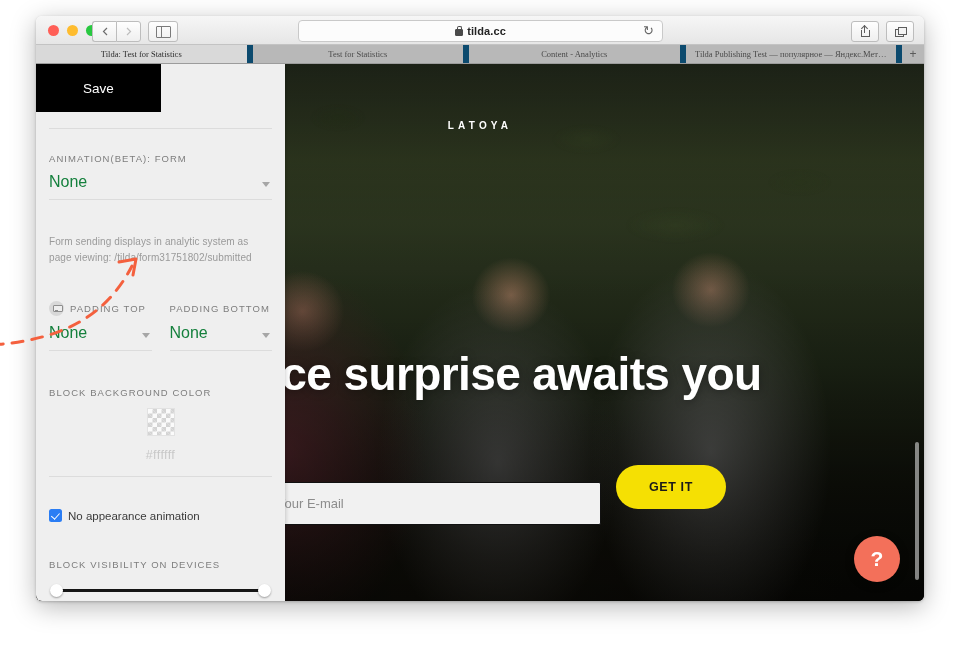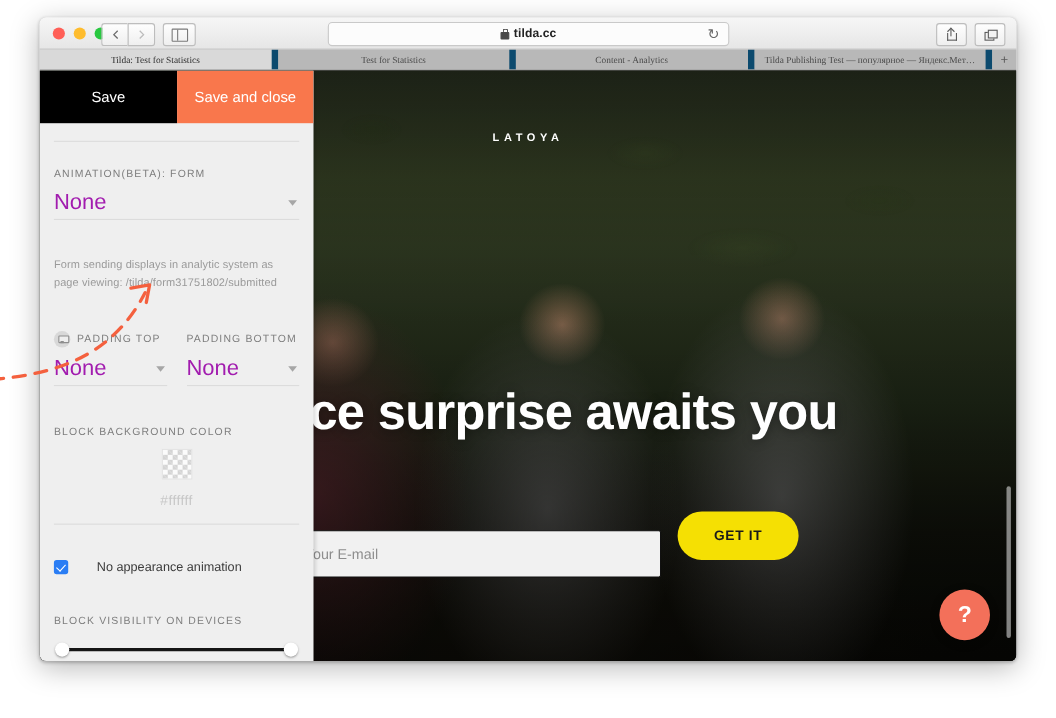--- a/index.html
+++ b/index.html
@@ -210,21 +210,21 @@
 
   .field{margin-top:24px;}
   .field-label{
     font-size:9.5px;color:#7d7d7d;letter-spacing:1.05px;
     text-transform:uppercase;
   }
   .select{
     margin-top:9px;position:relative;height:26px;
     border-bottom:1px solid #dcdcdc;
   }
-  .select-value{font-size:20px;color:#a21caf;margin-top:44px;}
+  .select-value{font-size:16px;color:#15803d;margin-top:44px;}
   .caret{
     position:absolute;right:2px;top:9px;
     width:0;height:0;border-left:4.5px solid transparent;border-right:4.5px solid transparent;
     border-top:5px solid #a6a6a6;
   }
 
   .note{
     margin-top:34px;font-size:10px;color:#9a9a9a;line-height:1.55;letter-spacing:0.1px;
   }
 
@@ -258,21 +258,21 @@
 
   .checkrow{display:flex;align-items:center;gap:6px;margin-top:32px;}
   .cbox{
     width:13px;height:13px;flex:0 0 13px;background:#2a7df4;border-radius:2.5px;
     position:relative;
   }
   .cbox:after{
     content:"";position:absolute;left:4px;top:1.5px;width:3.5px;height:7px;
     border:solid #ffffff;border-width:0 1.8px 1.8px 0;transform:rotate(42deg);
   }
-  .checklabel{font-size:11.5px;color:#3b3b3b;margin-left:20px;}
+  .checklabel{font-size:11.5px;color:#3b3b3b;}
 
   .visibility{margin-top:37px;}
   .slider-wrap{position:relative;height:22px;margin-top:12px;}
   .slider-track{
     position:absolute;left:8px;right:8px;top:7px;height:3px;background:#151515;border-radius:2px;
   }
   .slider-knob{
     position:absolute;top:2px;width:13px;height:13px;border-radius:50%;
     background:#ffffff;box-shadow:0 1px 2px rgba(0,0,0,0.35);
   }
@@ -380,21 +380,20 @@
         <div class="getit-btn">GET IT</div>
 
         <div class="help-btn">?</div>
         <div class="page-scrollbar"></div>
       </div>
 
       <div class="panel">
 
         <div class="panel-actions">
           <div class="btn-save">Save</div>
-          <div class="btn-save-close">Save and close</div>
         </div>
 
         <div class="panel-body">
           <div class="rule top"></div>
 
           <div class="field">
             <div class="field-label">ANIMATION(BETA): FORM</div>
             <div class="select">
               <span class="select-value">None</span>
               <span class="caret"></span>

